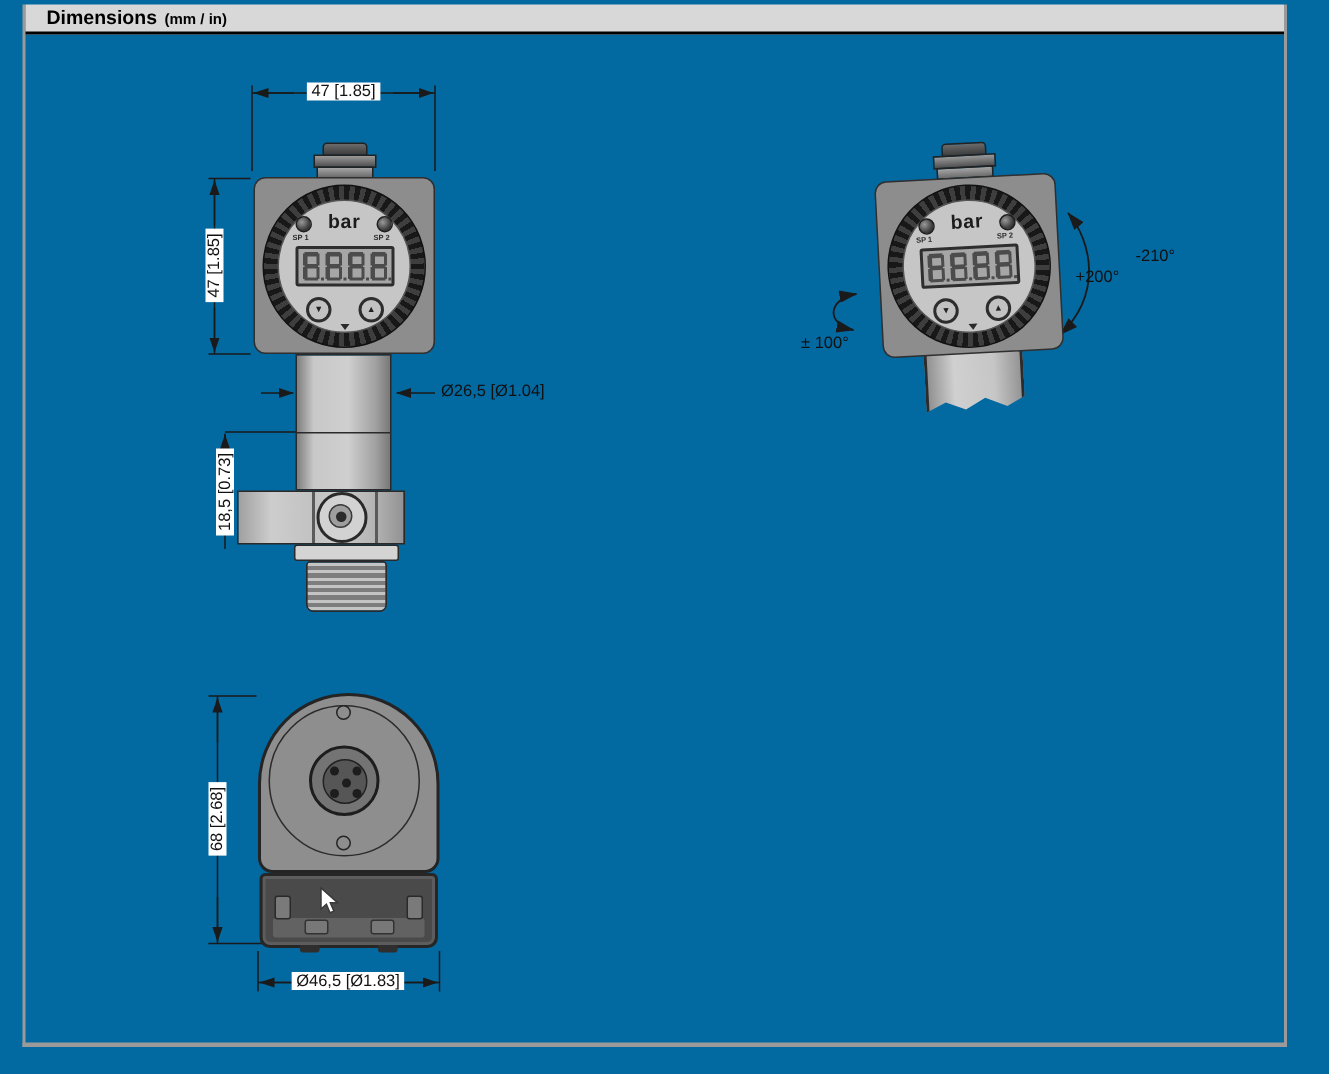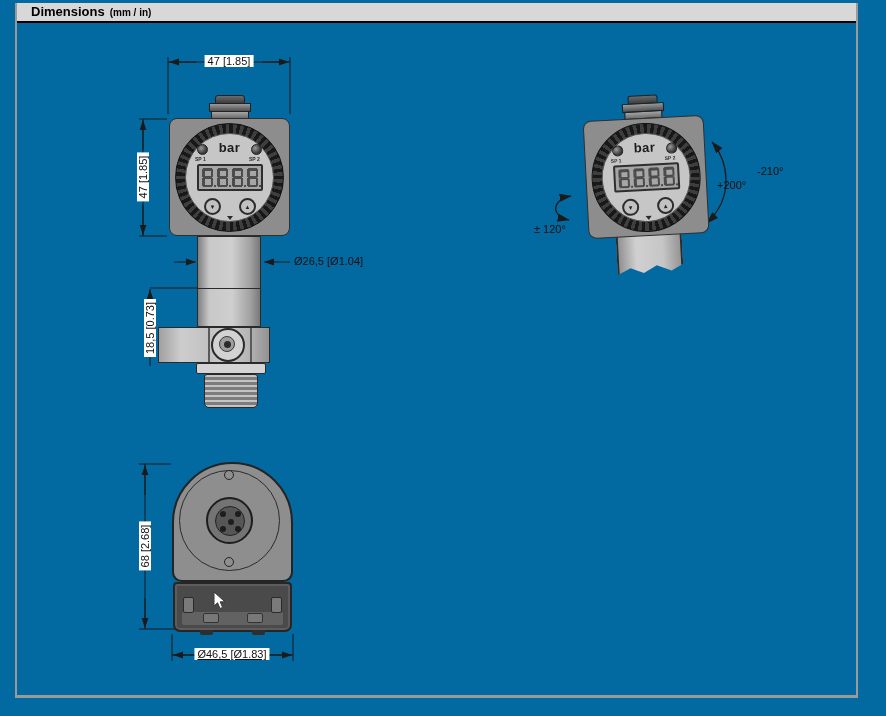--- a/index.html
+++ b/index.html
@@ -324,21 +324,21 @@
           <div class="btn up">
               <span>▲</span>
             </div>
           <div class="tick"></div>
         </div>
       </div>
     </div>
   </div>
   <div class="lbl" style="left:729px; top:165px;margin-left:28px;">-210°</div>
   <div class="lbl" style="left:717px; top:179px;">+200°</div>
-  <div class="lbl" style="left:534px; top:223px;">± 120°</div>
+  <div class="lbl" style="left:534px; top:223px;">± 100°</div>
 
   <div class="dome"></div>
   <div class="icirc"></div>
   <div class="screw" style="left:224px; top:470px;"></div>
   <div class="screw" style="left:224px; top:557px;"></div>
   <div class="m12">
     <div class="in1"></div>
     <div class="pin" style="left:19.5px; top:19.5px;"></div>
     <div class="pin" style="left:12px; top:12px;"></div>
     <div class="pin" style="left:27px; top:12px;"></div>
@@ -349,19 +349,19 @@
     <div class="band"></div>
     <div class="bump" style="left:28px;"></div>
     <div class="bump" style="left:72px;"></div>
     <div class="tab" style="left:8px;"></div>
     <div class="tab" style="right:8px;"></div>
   </div>
   <div class="foot" style="left:200px;"></div>
   <div class="foot" style="left:252px;"></div>
 
   <div class="lbl vlab bgw" style="left:145px; top:546px;">68 [2.68]</div>
-  <div class="lbl hcent bgw" style="left:232px; top:648px;text-decoration:underline;">Ø46,5 [Ø1.83]</div>
+  <div class="lbl hcent bgw" style="left:232px; top:648px;">Ø46,5 [Ø1.83]</div>
 
   <svg class="cursor" width="16" height="22">
     <polygon points="1,1 1,15 4.6,11.8 7,17.5 9.6,16.4 7.2,10.8 12,10.8" fill="#ffffff" stroke="#3a3a3a" stroke-width="1"></polygon>
   </svg>
 
 </div>
 
 </body></html>

